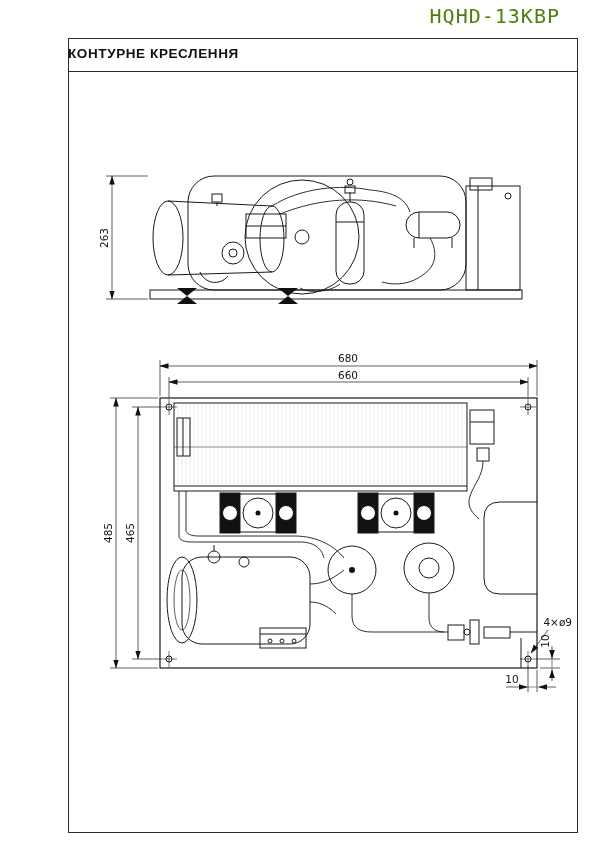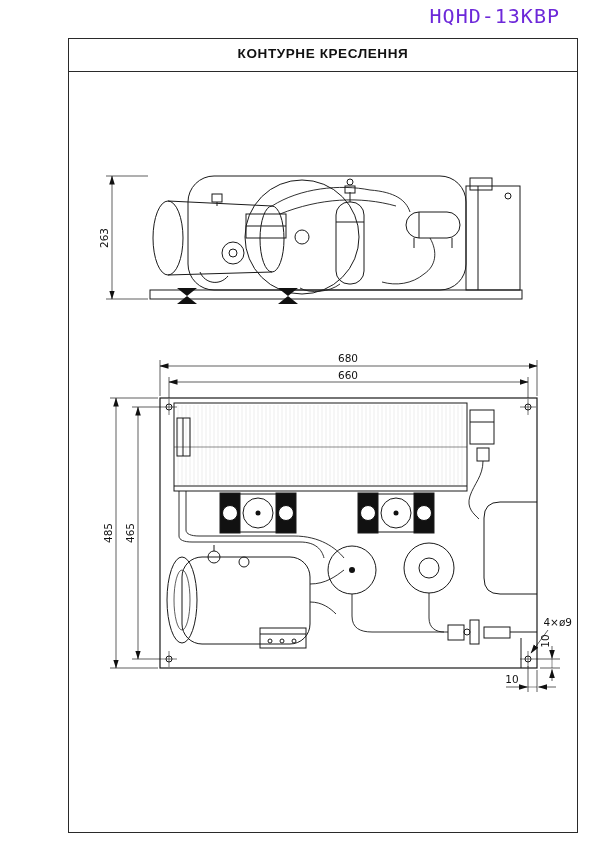--- a/index.html
+++ b/index.html
@@ -1,22 +1,22 @@
 <!DOCTYPE html>
 <html><head>
 <meta charset="utf-8">
 <style>
   html,body{margin:0;padding:0;background:#fff;}
   .page{position:relative;width:600px;height:847px;background:#ffffff;overflow:hidden;
         font-family:"Liberation Sans",sans-serif;color:#111;}
   .model-label{position:absolute;top:4px;right:40px;font-family:"DejaVu Sans Mono",monospace;
-        font-size:20px;letter-spacing:1px;color:#6d28d9;}
+        font-size:20px;letter-spacing:1px;color:#4d7c0f;}
   .frame{position:absolute;left:68px;top:38px;width:510px;height:795px;
         border:1px solid #2a2a2a;box-sizing:border-box;}
-  .sheet-title{position:absolute;left:68px;top:46px;width:510px;text-align:center;
+  .sheet-title{position:absolute;left:68px;top:46px;width:510px;
         font-size:13.5px;font-weight:bold;letter-spacing:0.6px;color:#111;}
   .title-rule{position:absolute;left:68px;top:71px;width:510px;border-top:1px solid #2a2a2a;}
   svg.drawing{position:absolute;left:0;top:0;width:600px;height:847px;}
   svg text{font-family:"DejaVu Sans",sans-serif;font-size:10.5px;fill:#111;stroke:none;}
 </style>
 </head>
 <body>
 
 <div class="page">
 

